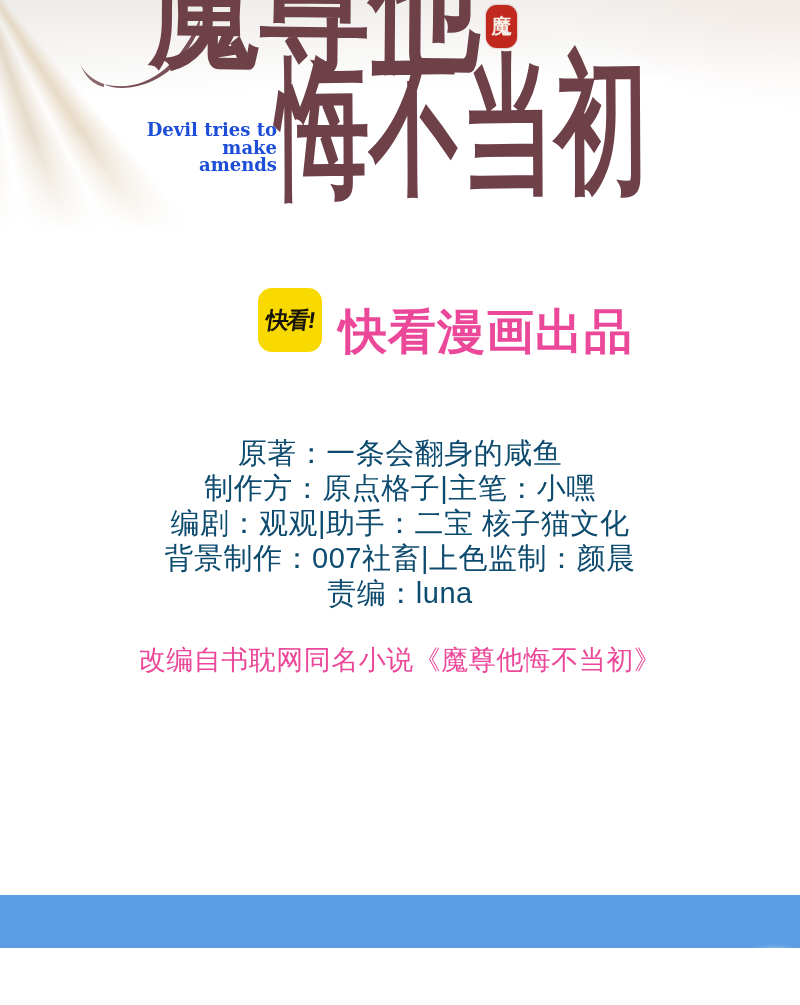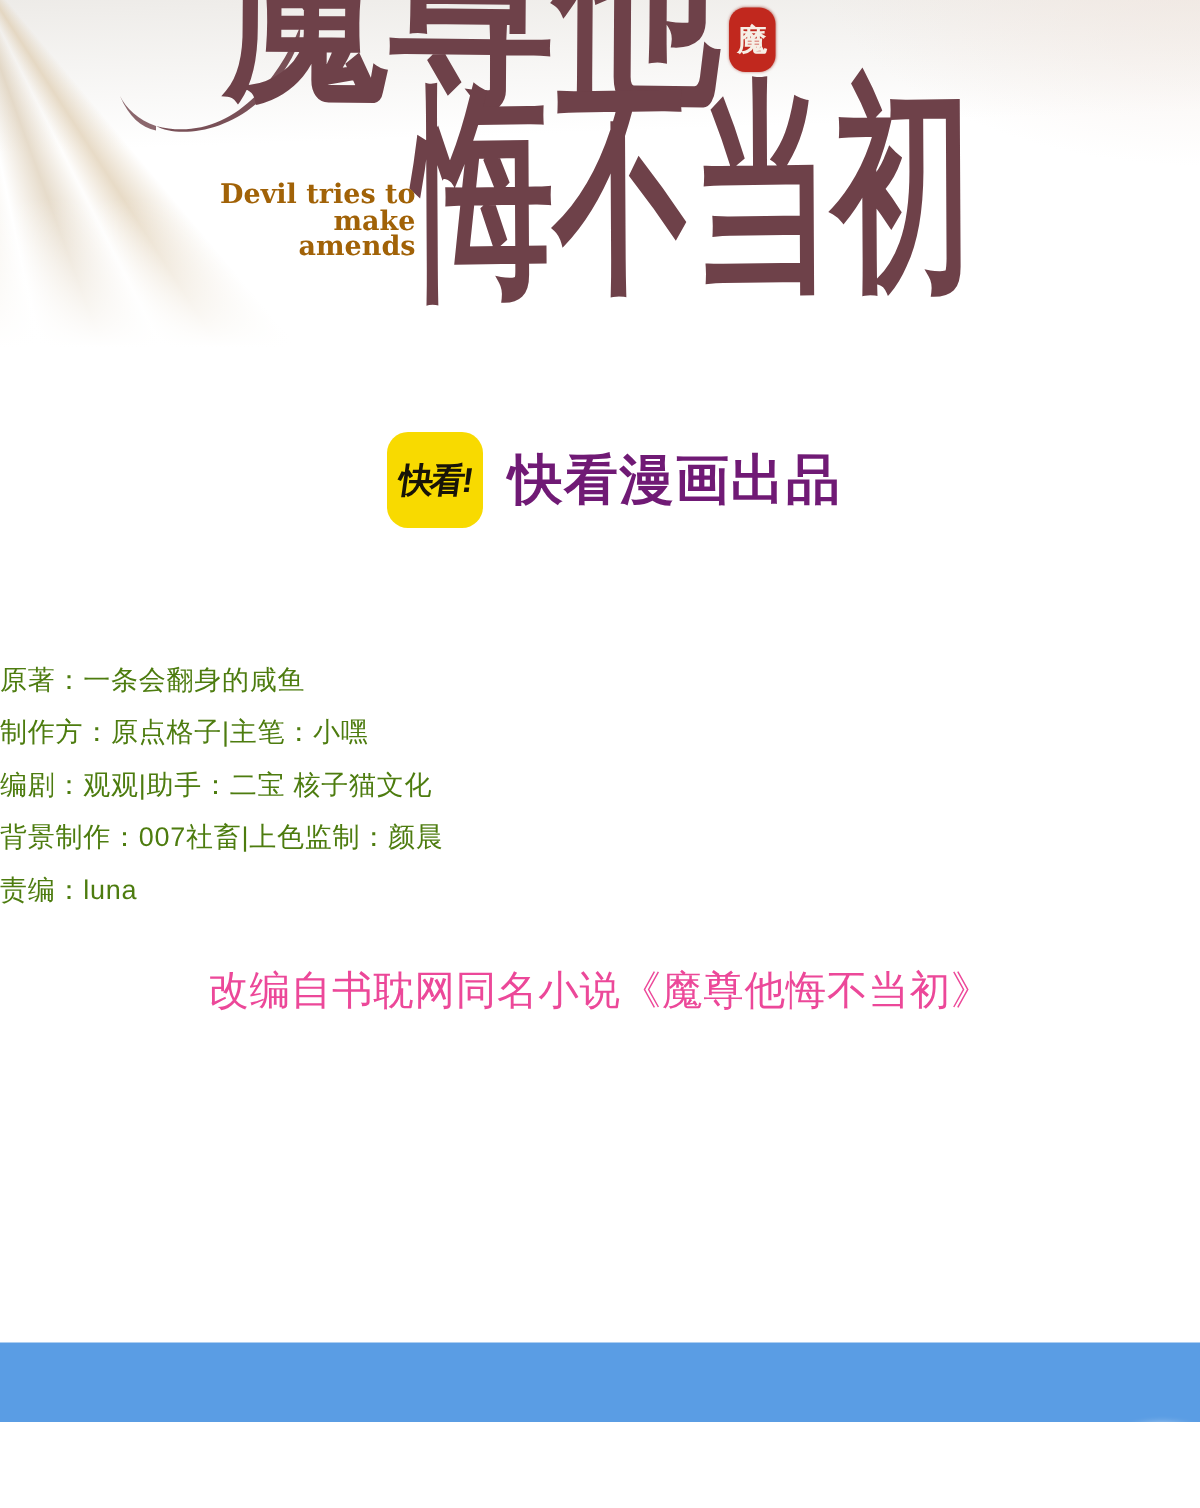--- a/index.html
+++ b/index.html
@@ -75,21 +75,21 @@
     font-size: 20px;
     font-family: "DejaVu Serif", "Liberation Serif", serif;
     font-weight: 700;
   }
 
   
   .english {
     position: absolute; left: 130px; top: 121px;
     width: 147px;
     text-align: right;
-    color: #a16207;
+    color: #1d4ed8;
     font-family: "DejaVu Serif", "Liberation Serif", serif;
     font-weight: 700;
     font-size: 18px;
     line-height: 17.5px;
   }
 
   
   .publisher {
     position: absolute; left: 0; top: 288px;
     width: 800px; height: 64px;
@@ -103,34 +103,35 @@
   }
   .kk-logo-text {
     color: #181407;
     font-size: 23px;
     font-weight: 900;
     letter-spacing: -2px;
     transform: skewX(-8deg);
     font-family: "Liberation Sans", sans-serif;
   }
   .kk-label {
-    position: absolute; left: 339px; top: 0;
+    position: absolute; left: 339px; top: 12px;
     height: 64px; line-height: 64px;
-    font-size: 36px;
+    font-size: 48px;
     font-weight: 700;
-    color: #701a75;
+    color: #ec4899;
     letter-spacing: 1px;
   }
 
   
   .credits {
     position: absolute; left: 0; top: 436px;
     width: 800px;
-    color: #4d7c0f;
-    font-size: 18px;
+    text-align: center;
+    color: #0c4a6e;
+    font-size: 29px;
     line-height: 35px;
     letter-spacing: 0.5px;
   }
 
   
   .adaptation {
     position: absolute; left: 0; top: 642px;
     width: 800px;
     text-align: center;
     color: #ec4899;

